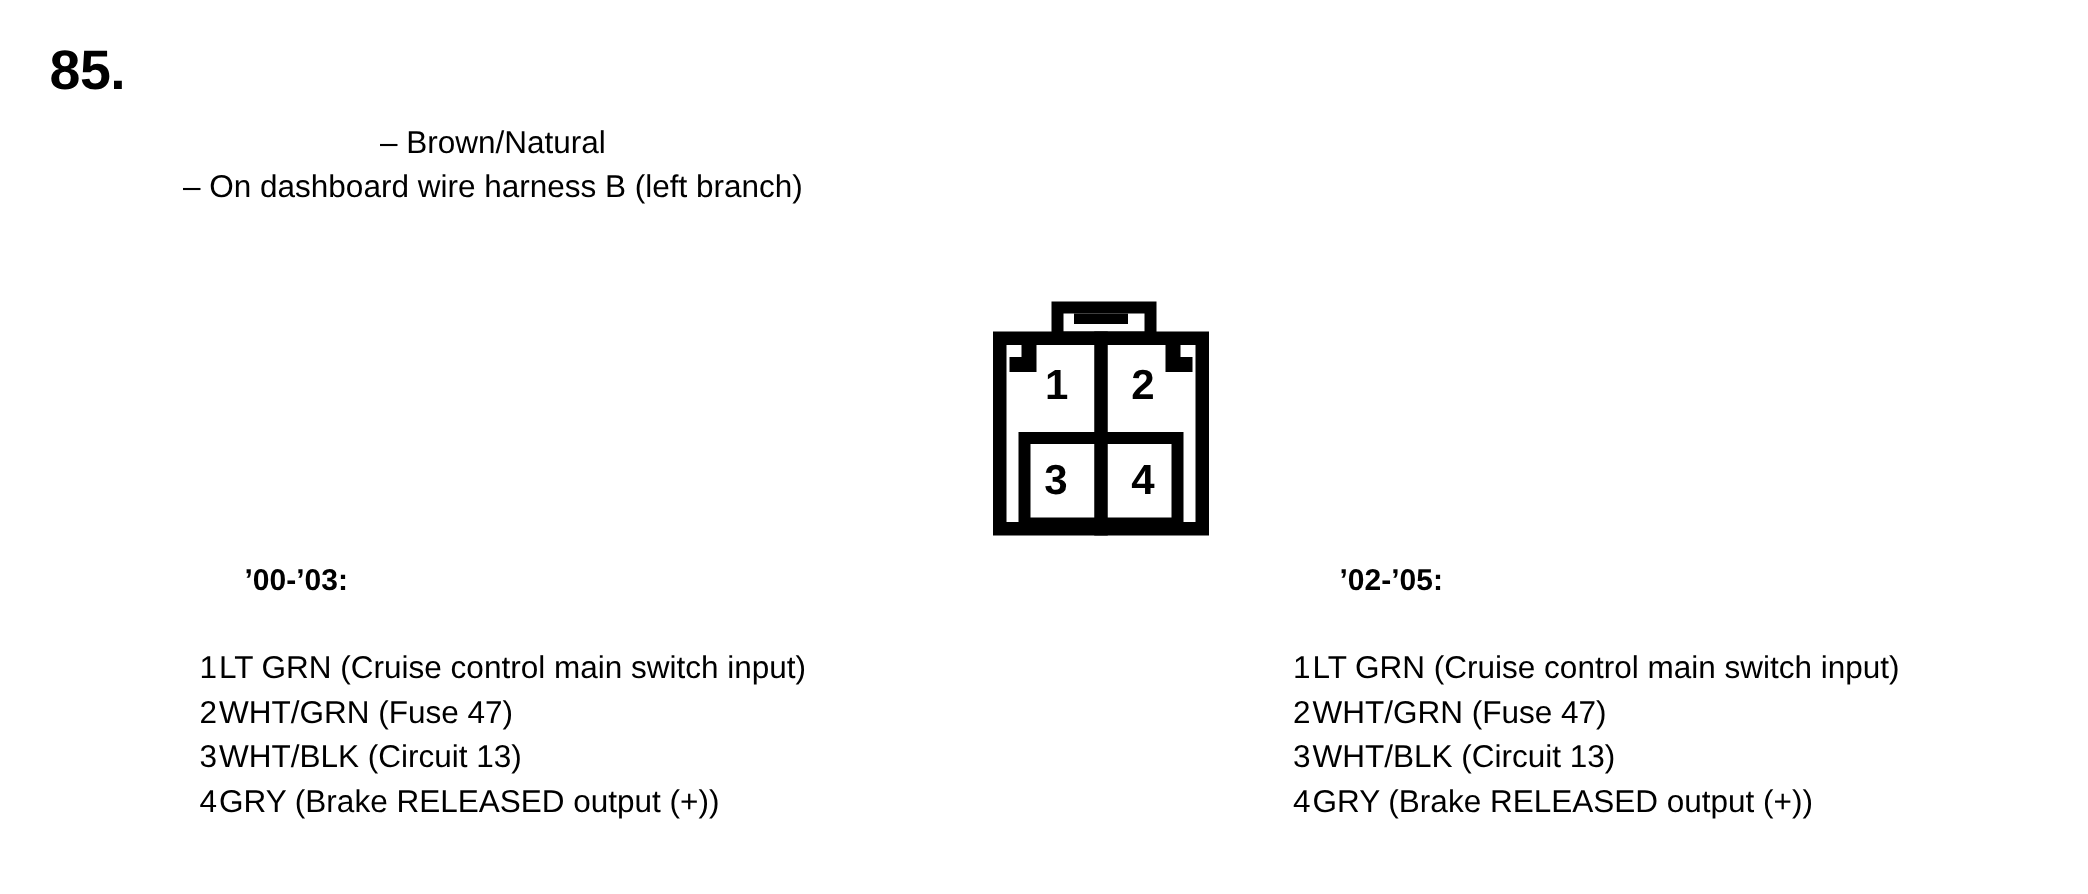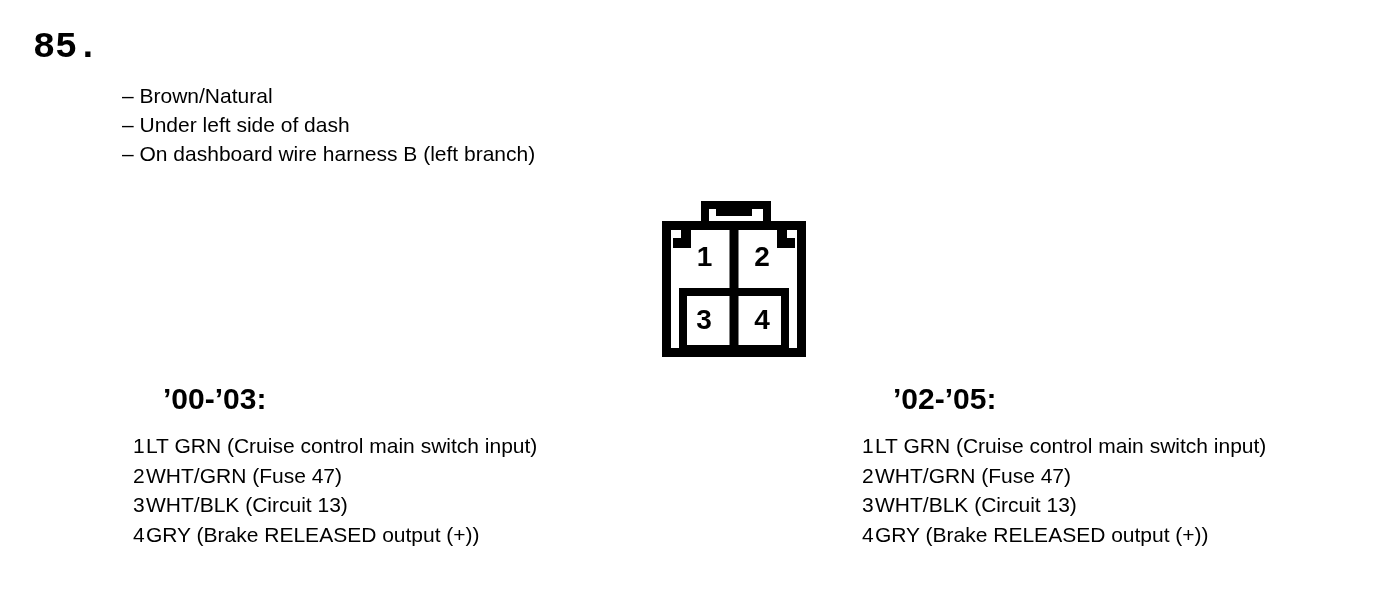--- a/index.html
+++ b/index.html
@@ -22,50 +22,51 @@
   .heading {
     left: 33px;
     top: 27px;
     display: flex;
     font-weight: bold;
     font-size: 37px;
     line-height: 40px;
     letter-spacing: -0.3px;
     white-space: nowrap;
   }
-  .item-num { width: 95px; font-family: Liberation Mono, monospace; }
+  .item-num { width: 95px; }
 
   
   .notes {
     left: 122px;
     top: 81px;
     font-size: 21px;
     line-height: 29px;
     white-space: nowrap;
+    text-align: center;
   }
 
   
   .connector {
     left: 658px;
     top: 196px;
     width: 152px;
     height: 166px;
   }
   .connector text {
     font-family: "Liberation Sans", sans-serif;
     font-weight: bold;
     font-size: 28px;
     fill: #000000;
   }
 
   
   .col-header {
-    top: 384px;
+    top: 372px;
     font-weight: bold;
-    font-size: 30px;
+    font-size: 20px;
     line-height: 30px;
     white-space: nowrap;
   }
   .col-header.left  { left: 163px; }
   .col-header.right { left: 893px; }
 
   .pin-list {
     top: 431px;
     font-size: 21px;
     line-height: 29.5px;
@@ -79,21 +80,20 @@
 </style>
 </head>
 <body>
 
 <div class="abs heading">
   <span class="item-num">85.</span>
 </div>
 
 <div class="abs notes">
   <div>– Brown/Natural</div>
-  <div>– Under left side of dash</div>
   <div>– On dashboard wire harness B (left branch)</div>
 </div>
 
 <svg class="abs connector" viewBox="0 0 152 166" aria-hidden="true">
 
   <rect x="47" y="9" width="62" height="20" fill="#ffffff" stroke="#000000" stroke-width="8"></rect>
   <rect x="58" y="13" width="36" height="7" fill="#000000"></rect>
 
   <rect x="8.5" y="29.5" width="135" height="127" fill="#ffffff" stroke="#000000" stroke-width="9"></rect>
 

